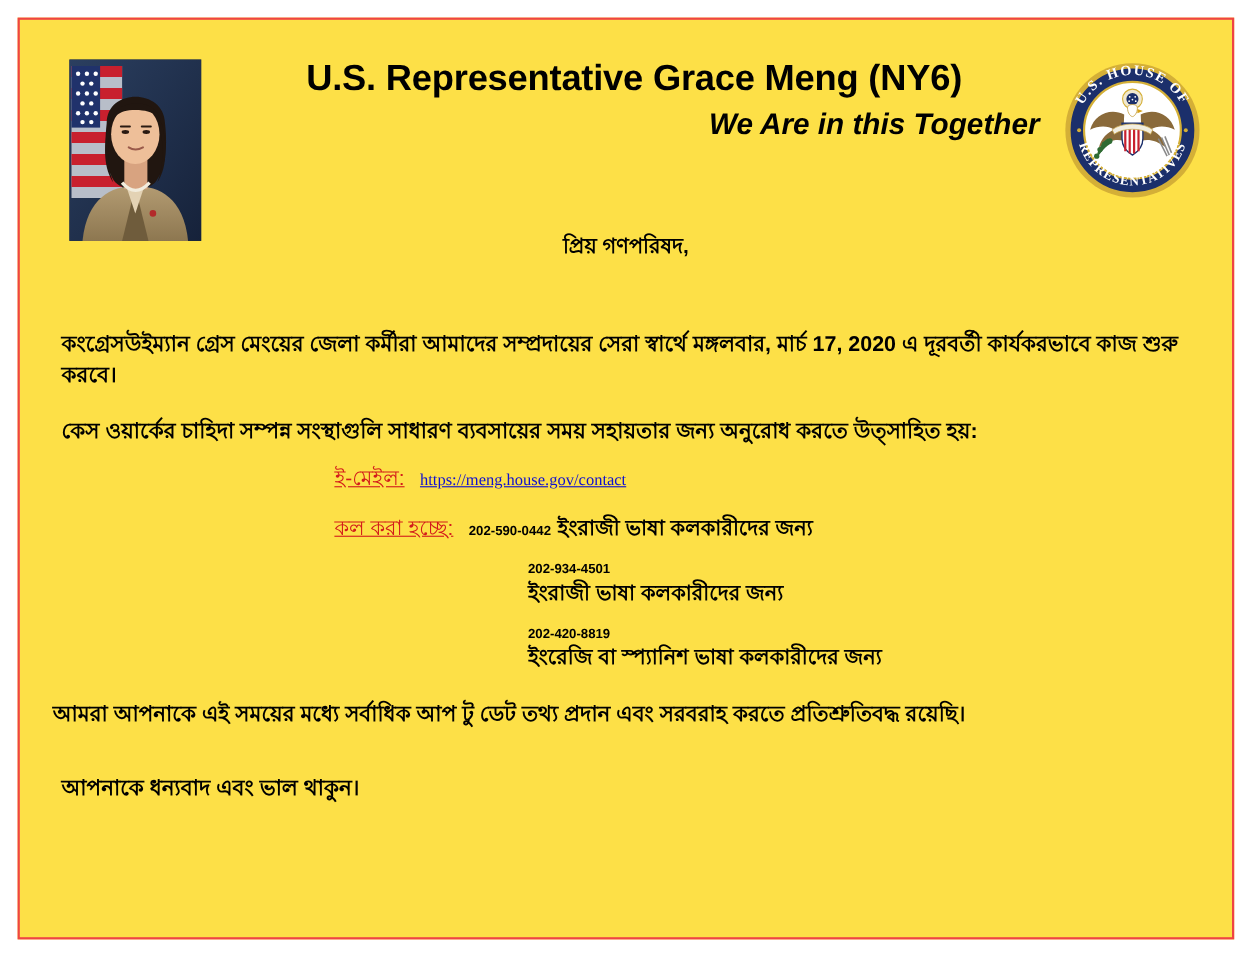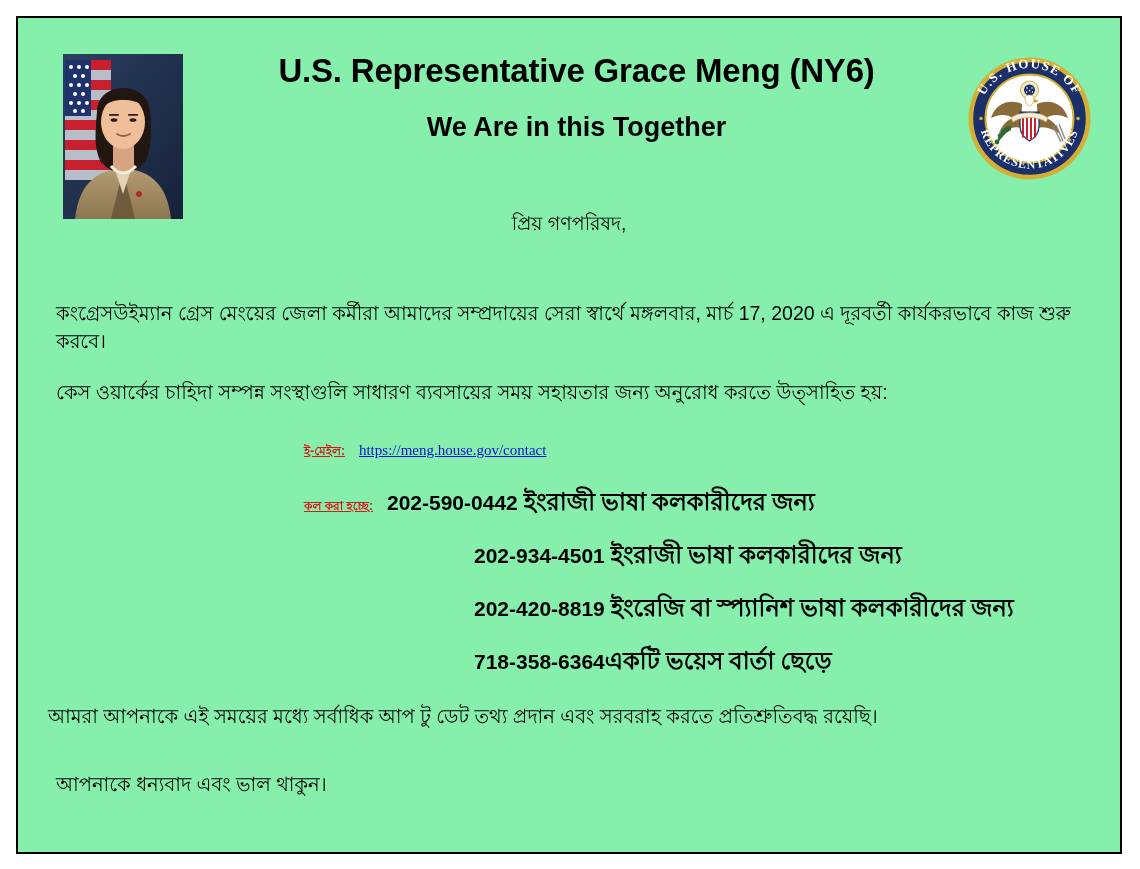--- a/index.html
+++ b/index.html
@@ -13,23 +13,23 @@
     font-family: "Liberation Sans", sans-serif;
     color: #000000;
     overflow: hidden;
   }
   .page {
     position: absolute;
     left: 16px;
     top: 16px;
     width: 1106px;
     height: 838px;
-    border: 2px solid #000000;
+    border: 2px solid #ef4444;
     box-sizing: border-box;
-    background: #86efac;
+    background: #fde047;
   }
   
   .header {
     position: relative;
     height: 175px;
   }
   .portrait {
     position: absolute;
     left: 45px;
     top: 36px;
@@ -56,29 +56,31 @@
     text-align: center;
   }
   .main-title {
     font-size: 33px;
     font-weight: bold;
     letter-spacing: -0.2px;
     line-height: 1.15;
     font-family: "Liberation Sans", sans-serif;
   }
   .sub-title {
-    margin-top: 22px;
+    margin-top: 8px;
     font-size: 27px;
     font-weight: bold;
+    font-style: italic;
     font-family: "Liberation Sans", sans-serif;
+    text-align: right;
   }
   
   .bn {
     font-family: "Liberation Sans", "DejaVu Sans", sans-serif;
-    font-weight: normal;
+    font-weight: bold;
   }
   .salutation {
     text-align: center;
     font-size: 19px;
     margin-top: 16px;
   }
   .para {
     text-align: left;
     font-size: 19.5px;
     line-height: 1.45;
@@ -96,48 +98,47 @@
     padding-left: 286px;
   }
   .crow {
     display: flex;
     align-items: baseline;
     margin-bottom: 13px;
   }
   .clabel {
     color: #d31b1b;
     text-decoration: underline;
-    font-size: 12px;
-    font-weight: bold;
+    font-size: 19px;
+    font-weight: normal;
     white-space: nowrap;
     margin-right: 14px;
-    margin-top: 22px;
   }
   .curl {
     color: #1010d0;
     text-decoration: underline;
     font-family: "Liberation Serif", serif;
     font-size: 15px;
   }
   .cvalue {
-    font-size: 24px;
+    font-size: 19px;
     font-weight: bold;
     white-space: nowrap;
-    font-family: Liberation Serif, serif;
   }
   .cnum {
     font-family: "Liberation Sans", sans-serif;
     font-weight: bold;
-    font-size: 21px;
+    font-size: 12px;
   }
   .phone-row {
     display: flex;
     align-items: baseline;
     margin-bottom: 13px;
     padding-left: 0;
+    flex-direction: column;
   }
   .phone-indent { padding-left: 170px; }
   .phone-text { margin-left: 6px; }
   .phone-text.tight { margin-left: 0; }
 </style>
 </head>
 <body>
 
 <div class="page">
 
@@ -309,24 +310,20 @@
       <span class="cnum">202-934-4501</span>
       <span class="cvalue bn phone-text">ইংরাজী ভাষা কলকারীদের জন্য</span>
     </div>
 
 
     <div class="phone-row phone-indent">
       <span class="cnum">202-420-8819</span>
       <span class="cvalue bn phone-text">ইংরেজি বা স্প্যানিশ ভাষা কলকারীদের জন্য</span>
     </div>
 
-    <div class="phone-row phone-indent">
-      <span class="cnum">718-358-6364</span>
-      <span class="cvalue bn phone-text tight">একটি ভয়েস বার্তা ছেড়ে</span>
-    </div>
   </div>
 
 
   <div class="para bn p-commit">আমরা আপনাকে এই সময়ের মধ্যে সর্বাধিক আপ টু ডেট তথ্য প্রদান এবং সরবরাহ করতে প্রতিশ্রুতিবদ্ধ রয়েছি।</div>
 
   <div class="para bn p-thanks">আপনাকে ধন্যবাদ এবং ভাল থাকুন।</div>
 
 </div>
 
 </body></html>

